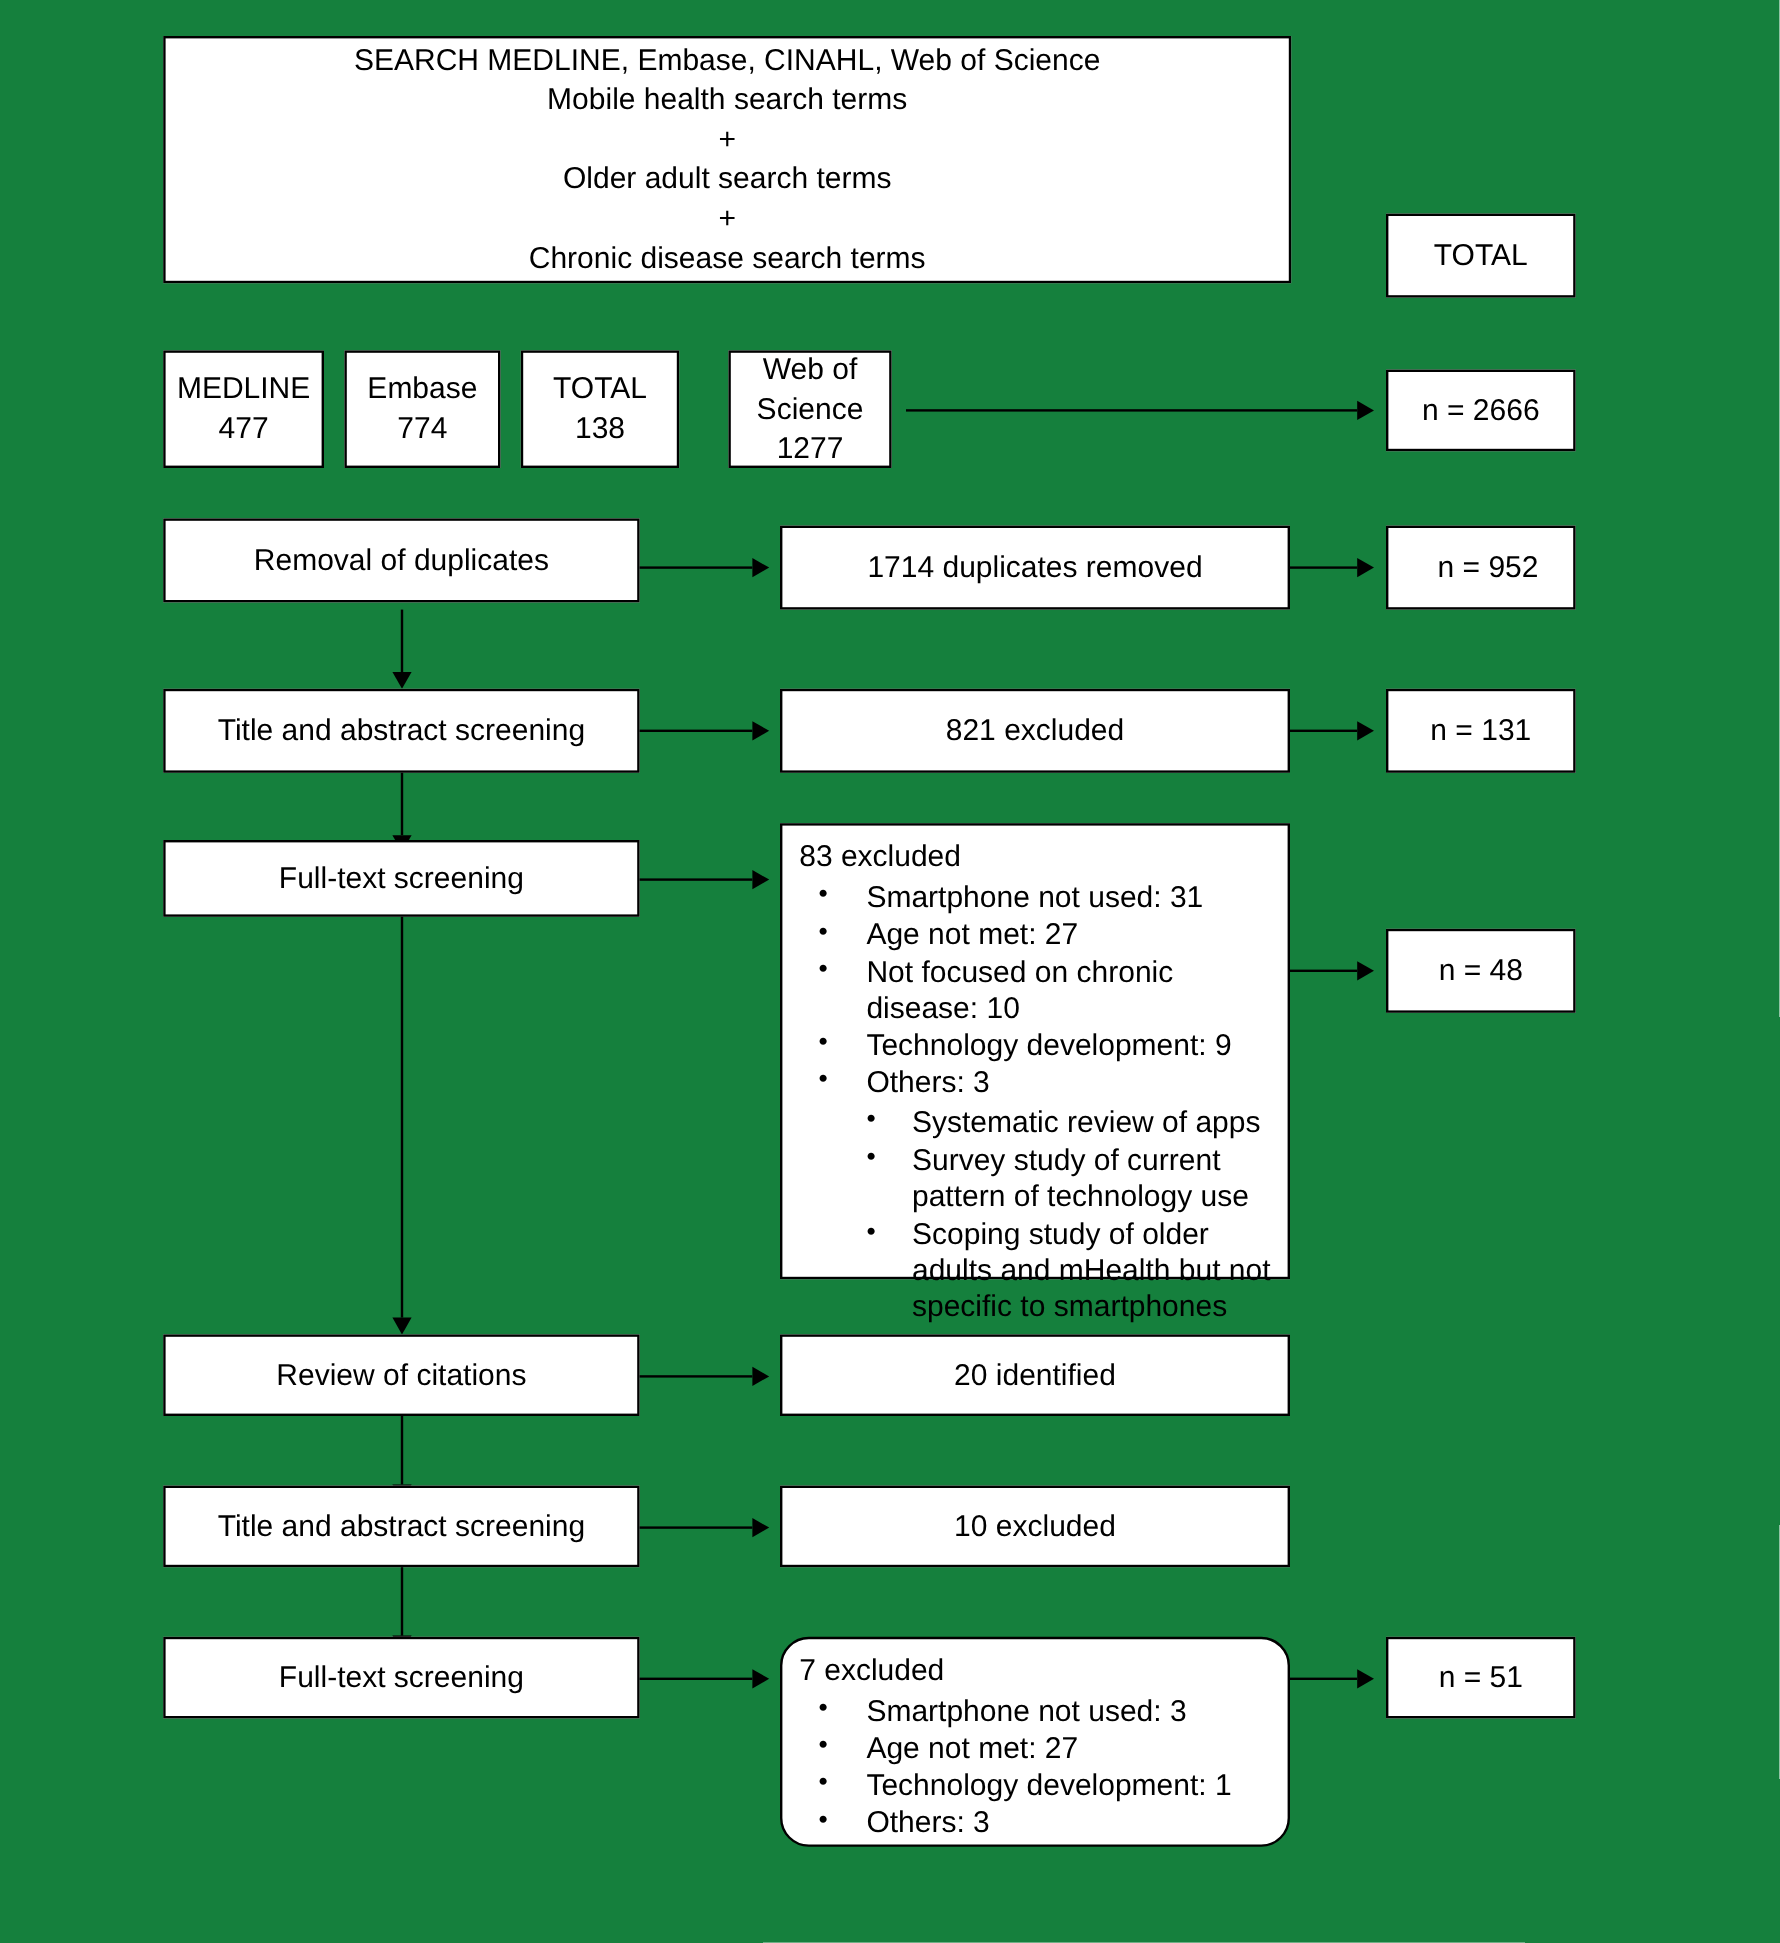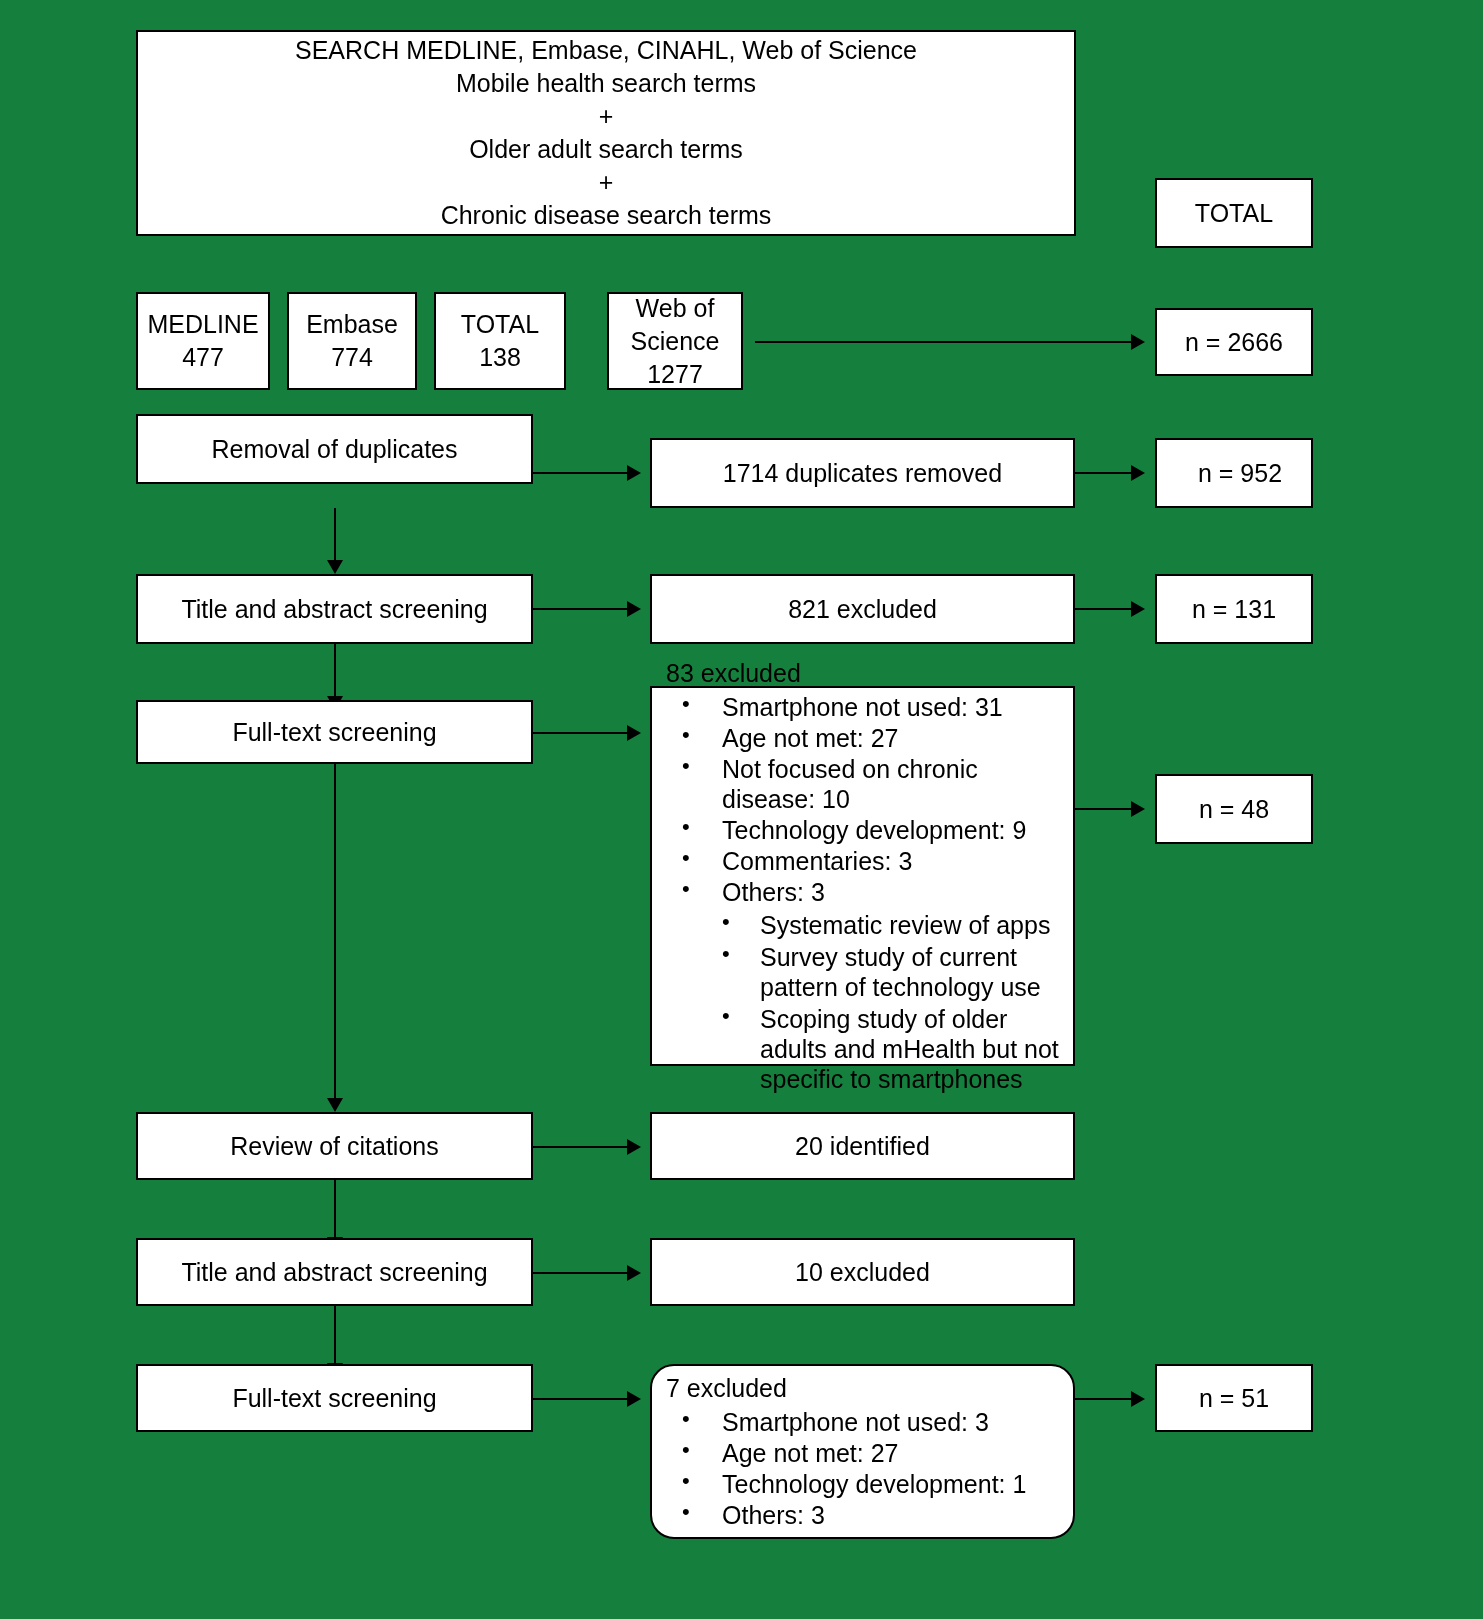--- a/index.html
+++ b/index.html
@@ -24,21 +24,21 @@
     display: flex;
     align-items: center;
     justify-content: center;
     text-align: center;
     font-size: 25px;
     line-height: 1.32;
     padding: 4px 8px;
   }
   .box.left-align {
     align-items: flex-start;
-    justify-content: center;
+    justify-content: flex-start;
     text-align: left;
     padding: 10px 10px 10px 14px;
   }
   .multi { flex-direction: column; }
   .line-h {
     position: absolute;
     height: 0;
     border-top: 2px solid #000000;
   }
   .line-v {
@@ -140,21 +140,21 @@
     <div>1277</div>
   </div>
 
   <div class="line-h" style="left:755px; top:341px; width:376px;"></div>
   <div class="arrow-right" style="left:1131px; top:334px;"></div>
 
   <div class="box" style="left:1155px; top:308px; width:158px; height:68px;">
     <span>n = 2666</span>
   </div>
 
-  <div class="box" style="left:136px; top:414px; width:397px; height:70px;">
+  <div class="box" style="left:136px; top:432px; width:397px; height:70px;">
     <span>Removal of duplicates</span>
   </div>
   <div class="line-h" style="left:533px; top:472px; width:94px;"></div>
   <div class="arrow-right" style="left:627px; top:465px;"></div>
 
   <div class="box" style="left:650px; top:438px; width:425px; height:70px;">
     <span>1714 duplicates removed</span>
   </div>
   <div class="line-h" style="left:1075px; top:472px; width:56px;"></div>
   <div class="arrow-right" style="left:1131px; top:465px;"></div>
@@ -191,21 +191,20 @@
   <div class="line-h" style="left:533px; top:732px; width:94px;"></div>
   <div class="arrow-right" style="left:627px; top:725px;"></div>
 
   <div class="box left-align multi" style="left:650px; top:686px; width:425px; height:380px;">
     <div class="excl-title">83 excluded</div>
     <ul class="bullets">
       <li>Smartphone not used: 31</li>
       <li>Age not met: 27</li>
       <li>Not focused on chronic disease: 10</li>
       <li>Technology development: 9</li>
-      <li>Commentaries: 3</li>
       <li>Others: 3</li>
     </ul>
     <ul class="sub">
       <li>Systematic review of apps</li>
       <li>Survey study of current pattern of technology use</li>
       <li>Scoping study of older adults and mHealth but not specific to smartphones</li>
     </ul>
   </div>
 
   <div class="line-h" style="left:1075px; top:808px; width:56px;"></div>

